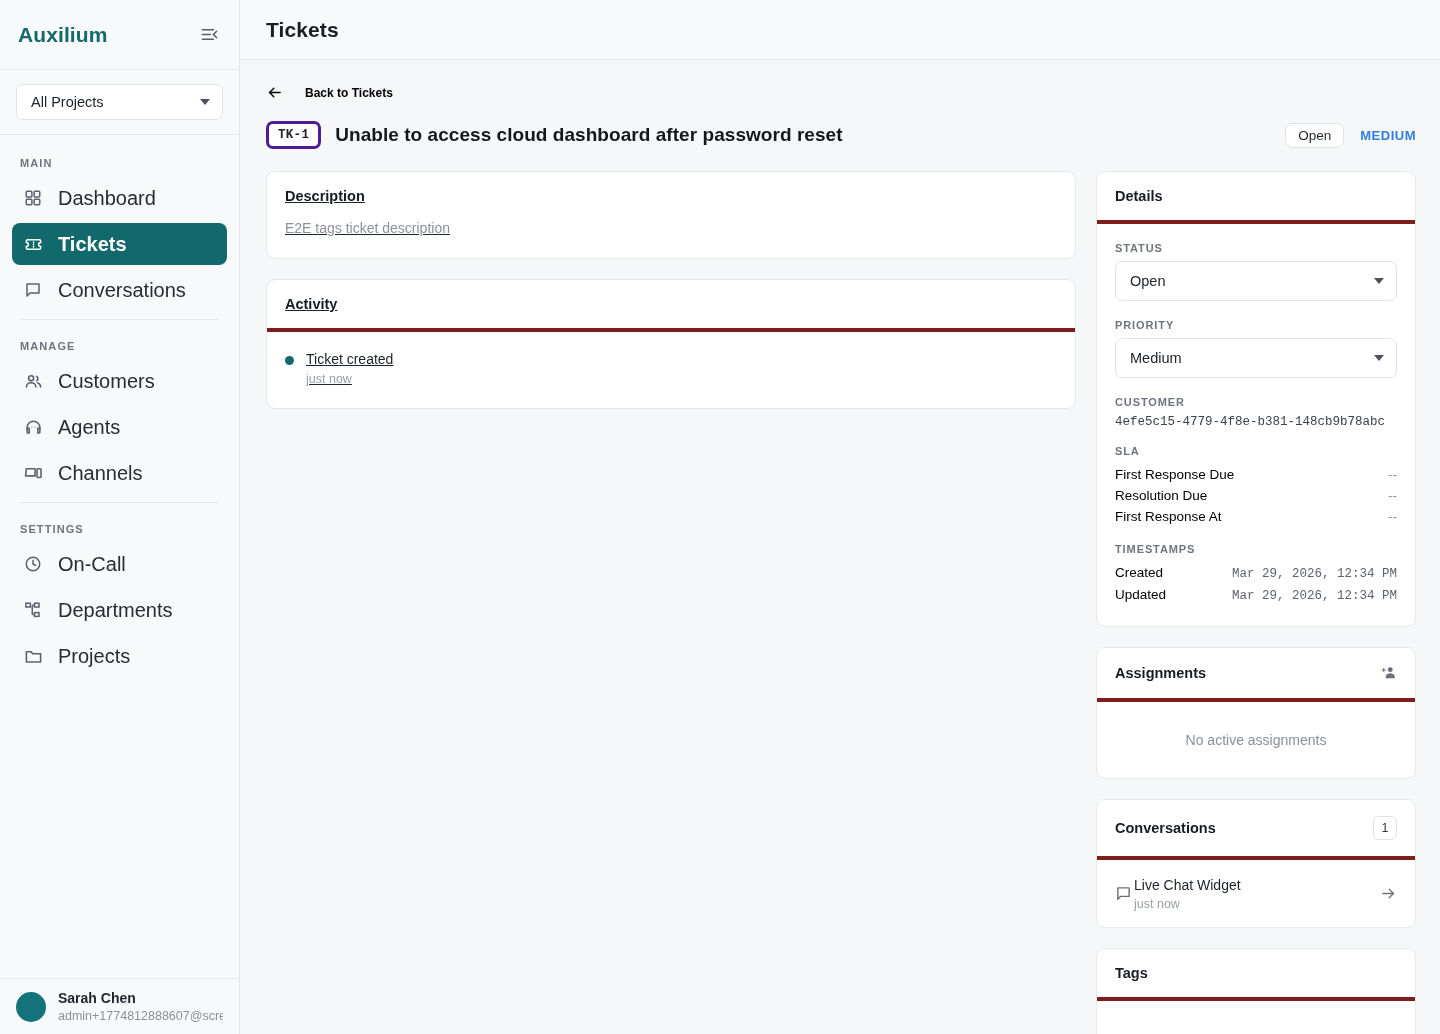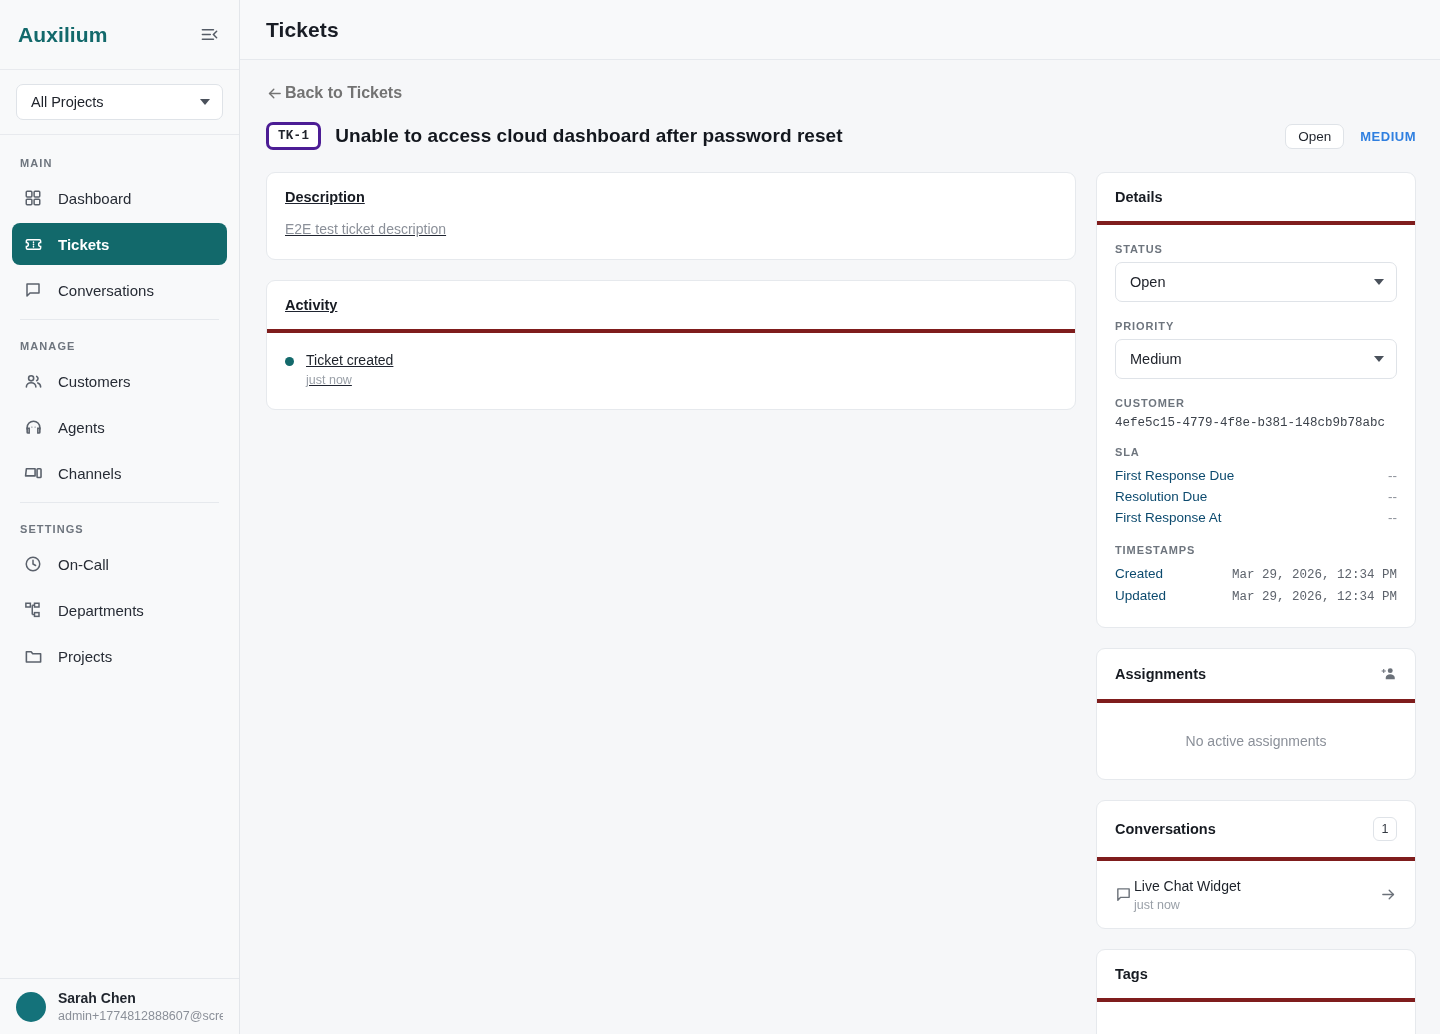--- a/index.html
+++ b/index.html
@@ -52,21 +52,21 @@
   .sb-nav { flex: 1 1 auto; padding: 10px 12px 0 12px; overflow: hidden; }
   .sec-label {
     font-size: 11px; font-weight: 700; letter-spacing: 1.1px;
     color: #6e757e; text-transform: uppercase;
     padding: 12px 8px 8px 8px;
   }
   .nav-item {
     display: flex; align-items: center; gap: 14px;
     height: 42px; padding: 0 10px; margin-bottom: 4px;
     border-radius: 8px; cursor: pointer;
-    font-size: 15px; color: #272c35; font-weight: 400;
+    font-size: 20px; color: #272c35; font-weight: 400;
   }
   .nav-item .ico { width: 22px; height: 22px; display:flex; align-items:center; justify-content:center; color:#5b626c; flex: 0 0 22px;}
   .nav-item.active { background: #12696b; color: #fff; font-weight: 600; }
   .nav-item.active .ico { color: #fff; }
   .sb-divider { height:1px; background:#e6e9ed; margin: 8px 8px; }
   .sb-user {
     flex: 0 0 auto; border-top: 1px solid #e6e9ed;
     height: 56px; display: flex; align-items: center; gap: 12px;
     padding: 0 16px; overflow: hidden;
   }
@@ -79,22 +79,22 @@
   .main { flex: 1 1 auto; height: 1034px; display:flex; flex-direction:column; background:#f6f7f9; min-width:0;}
   .topbar {
     height: 60px; flex: 0 0 60px; background:#f8f9fa;
     border-bottom: 1px solid #e6e9ed;
     display:flex; align-items:center; padding: 0 26px;
   }
   .topbar h1 { font-size: 21px; font-weight: 700; color:#191d25; letter-spacing:.1px;}
   .content { flex:1 1 auto; padding: 24px 24px 0 26px; overflow:hidden; }
 
   .back-link {
-    display:inline-flex; align-items:center; gap: 2px;
-    color:#737373; font-size:16px; font-weight:600; cursor:pointer;
+    display:inline-flex; align-items:center; gap: 22px;
+    color:#000000; font-size:12px; font-weight:600; cursor:pointer;
     margin-bottom: 20px;
   }
   .ticket-head {
     display:flex; align-items:center; gap:14px; margin-bottom: 22px;
   }
   .tk-badge {
     border:3px solid #4c1d95; background:#fff; border-radius:7px;
     padding: 4px 9px; font-family:"Liberation Mono", monospace;
     font-size:12.5px; font-weight:700; color:#20242c; letter-spacing:.3px;
   }
@@ -130,21 +130,21 @@
     text-transform:uppercase; margin-bottom:7px;
   }
   .select-box {
     height:40px; border:1px solid #dfe3e8; border-radius:7px; background:#fff;
     display:flex; align-items:center; justify-content:space-between;
     padding: 0 12px 0 14px; font-size:14.5px; color:#20242c; cursor:pointer;
     margin-bottom:18px;
   }
   .mono-val { font-family:"Liberation Mono", monospace; font-size:12.5px; color:#3c424b; }
   .kv { display:flex; justify-content:space-between; align-items:baseline; padding: 3px 0; }
-  .kv .k { font-size:13.5px; color:#0c4a6e; }
+  .kv .k { font-size:13.5px; color:#000000; }
   .kv .v { font-size:13.5px; color:#8b9099; }
   .kv .v.mono { font-family:"Liberation Mono", monospace; font-size:12.5px; color:#5d636c; }
   .group { margin-top: 16px; }
   .empty-note { text-align:center; font-size:14px; color:#8b9099; padding: 30px 0; }
   .count-badge {
     border:1px solid #dfe3e8; border-radius:6px; background:#fff;
     min-width:24px; height:24px; display:flex; align-items:center; justify-content:center;
     font-size:12.5px; color:#333941; padding:0 7px;
   }
   .conv-row {
@@ -333,21 +333,21 @@
       </div>
 
       <div class="cols">
 
         <div class="col-left">
 
           <div class="card">
             <div class="card-head">
               <span class="card-title">Description</span>
             </div>
-            <div class="desc-body">E2E test ticket description</div>
+            <div class="desc-body">E2E tags ticket description</div>
           </div>
 
           <div class="card">
             <div class="card-head bordered">
               <span class="card-title">Activity</span>
             </div>
             <div class="activity-row">
               <span class="dot"></span>
               <div>
                 <div class="act-title">Ticket created</div>

